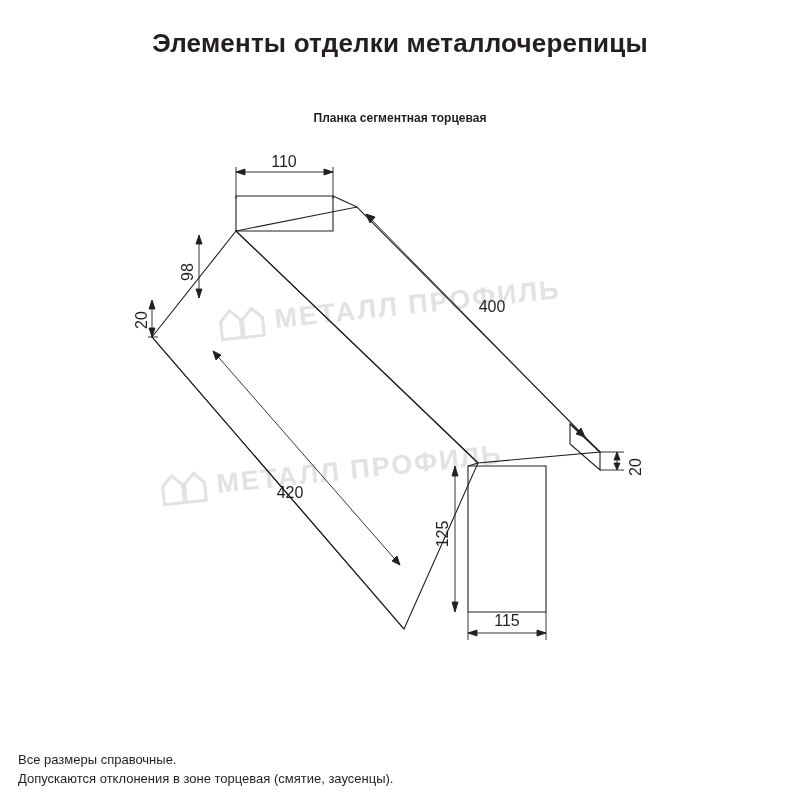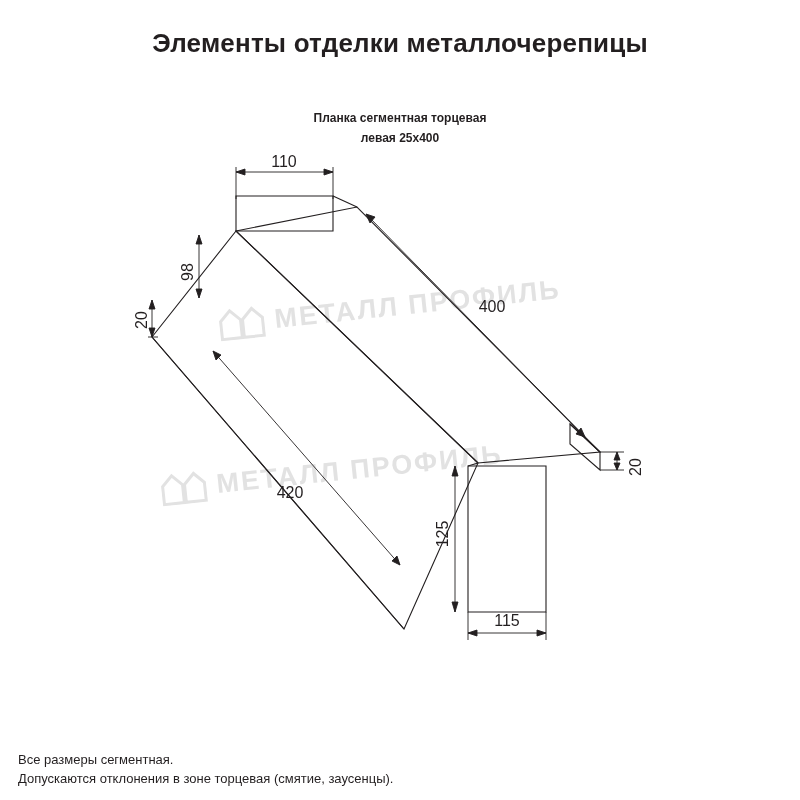--- a/index.html
+++ b/index.html
@@ -90,21 +90,20 @@
 </style>
 </head>
 <body>
 
 <div class="page">
 
   <div class="title">Элементы отделки металлочерепицы</div>
 
   <div class="subtitle">
     <span>Планка сегментная торцевая</span>
-    <span class="line2">левая 25x400</span>
   </div>
 
   <div class="wm wm1">
     <span class="wm-logo">
       <svg width="46" height="34" viewBox="0 0 46 34" aria-hidden="true">
         <path d="M2 32 L2 14 L12 4 L22 14 L22 32 Z" fill="none" stroke="#e2e2e2" stroke-width="3"></path>
         <path d="M24 32 L24 14 L34 4 L44 14 L44 32 Z" fill="none" stroke="#e2e2e2" stroke-width="3"></path>
       </svg>
     </span>
     <span>МЕТАЛЛ ПРОФИЛЬ</span>
@@ -192,17 +191,17 @@
       <text x="492" y="312" text-anchor="middle">400</text>
       <text x="290" y="498" text-anchor="middle">420</text>
       <text x="641" y="467" text-anchor="middle" transform="rotate(-90 641 467)">20</text>
       <text x="448" y="534" text-anchor="middle" transform="rotate(-90 448 534)">125</text>
       <text x="507" y="626" text-anchor="middle">115</text>
     </g>
 
   </svg>
 
   <div class="footnotes">
-    <div>Все размеры сегментная.</div>
+    <div>Все размеры справочные.</div>
     <div>Допускаются отклонения в зоне торцевая (смятие, заусенцы).</div>
   </div>
 
 </div>
 
 </body></html>

